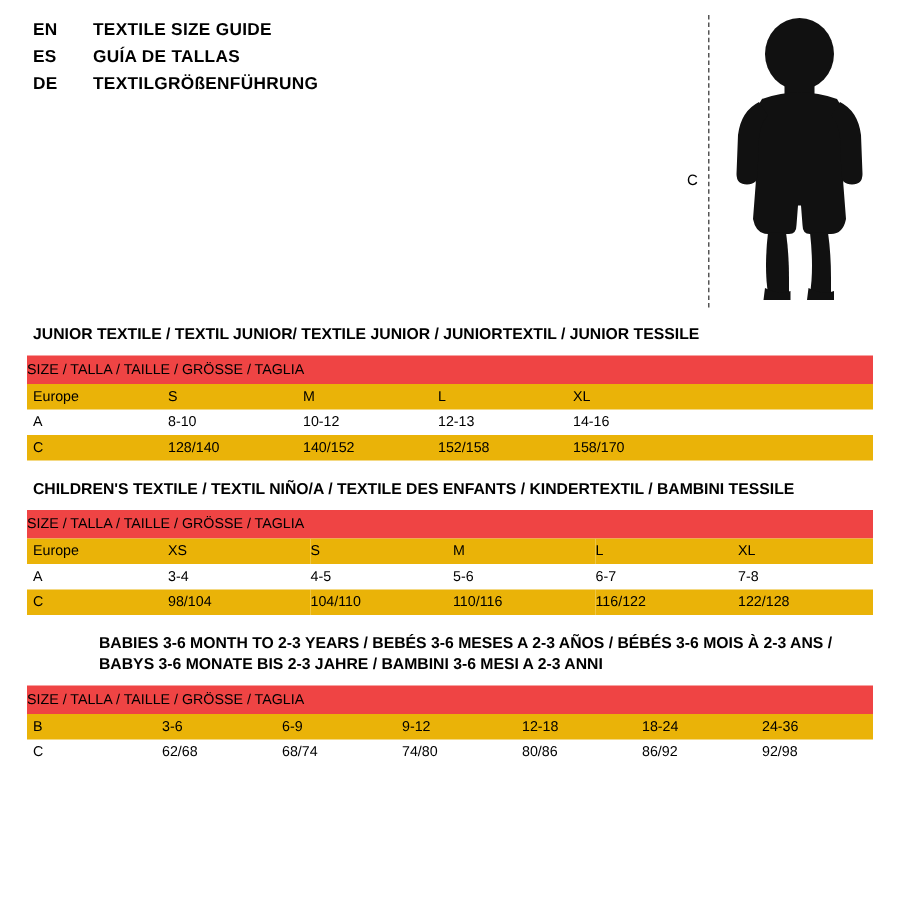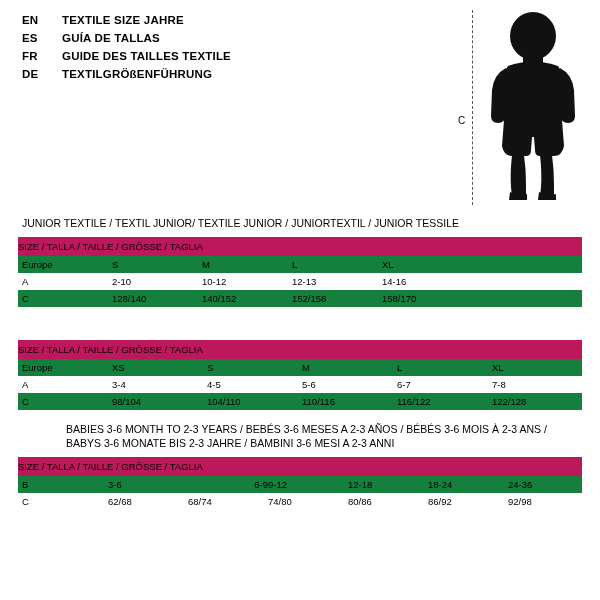--- a/index.html
+++ b/index.html
@@ -73,49 +73,49 @@
     position: absolute;
     left: 26px;
     top: 2px;
   }
 
   
   .section-title {
     position: absolute;
     left: 22px;
     font-size: 10.5px;
-    font-weight: normal;
+    font-weight: bold;
     color: #000;
     white-space: nowrap;
   }
   .section-title.two-line {
     line-height: 14px;
   }
 
   
   table.size-table {
     position: absolute;
     border-collapse: collapse;
     font-size: 9.5px;
     color: #000;
   }
   table.size-table td {
     padding: 2px 0 2px 0;
     vertical-align: middle;
     line-height: 13px;
   }
   .hdr-row td {
-    background: #be185d;
+    background: #ef4444;
     color: #000;
     font-size: 9.5px;
     padding-left: 4px;
     height: 15px;
   }
   .shade td {
-    background: #15803d;
+    background: #eab308;
     margin-left: 36px;
   }
   .cell-label {
     padding-left: 4px !important;
   }
 
   
   .legend {
     position: absolute;
     left: 22px;
@@ -127,29 +127,25 @@
   .legend div { white-space: nowrap; }
 </style>
 </head>
 <body>
 
 <div class="page">
 
   <div class="lang-block">
     <div class="lang-row">
       <span class="lang-code">EN</span>
-      <span class="lang-text">TEXTILE SIZE JAHRE</span>
+      <span class="lang-text">TEXTILE SIZE GUIDE</span>
     </div>
     <div class="lang-row">
       <span class="lang-code">ES</span>
       <span class="lang-text">GUÍA DE TALLAS</span>
-    </div>
-    <div class="lang-row">
-      <span class="lang-code">FR</span>
-      <span class="lang-text">GUIDE DES TAILLES TEXTILE</span>
     </div>
     <div class="lang-row">
       <span class="lang-code">DE</span>
       <span class="lang-text">TEXTILGRÖßENFÜHRUNG</span>
     </div>
   </div>
 
   <div class="figure-area">
     <div class="dash-line"></div>
     <div class="c-label">C</div>
@@ -188,35 +184,36 @@
     </tr>
     <tr class="shade">
       <td class="cell-label" style="width:90px;">Europe</td>
       <td style="width:90px;">S</td>
       <td style="width:90px;">M</td>
       <td style="width:90px;">L</td>
       <td>XL</td>
     </tr>
     <tr>
       <td class="cell-label">A</td>
-      <td>2-10</td>
+      <td>8-10</td>
       <td>10-12</td>
       <td>12-13</td>
       <td>14-16</td>
     </tr>
     <tr class="shade">
       <td class="cell-label">C</td>
       <td>128/140</td>
       <td>140/152</td>
       <td>152/158</td>
       <td>158/170</td>
     </tr>
   </tbody>
     </table>
 
+  <div class="section-title" style="top:320px;">CHILDREN'S TEXTILE / TEXTIL NIÑO/A / TEXTILE DES ENFANTS / KINDERTEXTIL / BAMBINI TESSILE</div>
 
   <table class="size-table" style="left:18px; top:340px; width:564px;">
     <tbody>
         <tr class="hdr-row">
       <td colspan="6">SIZE / TALLA / TAILLE / GRÖSSE / TAGLIA</td>
     </tr>
     <tr class="shade">
       <td class="cell-label" style="width:90px;">Europe</td>
       <td style="width:95px;">XS</td>
       <td style="width:95px;">S</td>
@@ -249,21 +246,21 @@
   </div>
 
   <table class="size-table" style="left:18px; top:457px; width:564px;">
     <tbody>
         <tr class="hdr-row">
       <td colspan="7">SIZE / TALLA / TAILLE / GRÖSSE / TAGLIA</td>
     </tr>
     <tr class="shade">
       <td class="cell-label" style="width:86px;">B</td>
       <td style="width:80px;">3-6</td>
-      <td style="width:80px;text-align:right;">6-9</td>
+      <td style="width:80px;">6-9</td>
       <td style="width:80px;">9-12</td>
       <td style="width:80px;">12-18</td>
       <td style="width:80px;">18-24</td>
       <td>24-36</td>
     </tr>
     <tr>
       <td class="cell-label">C</td>
       <td>62/68</td>
       <td>68/74</td>
       <td>74/80</td>

